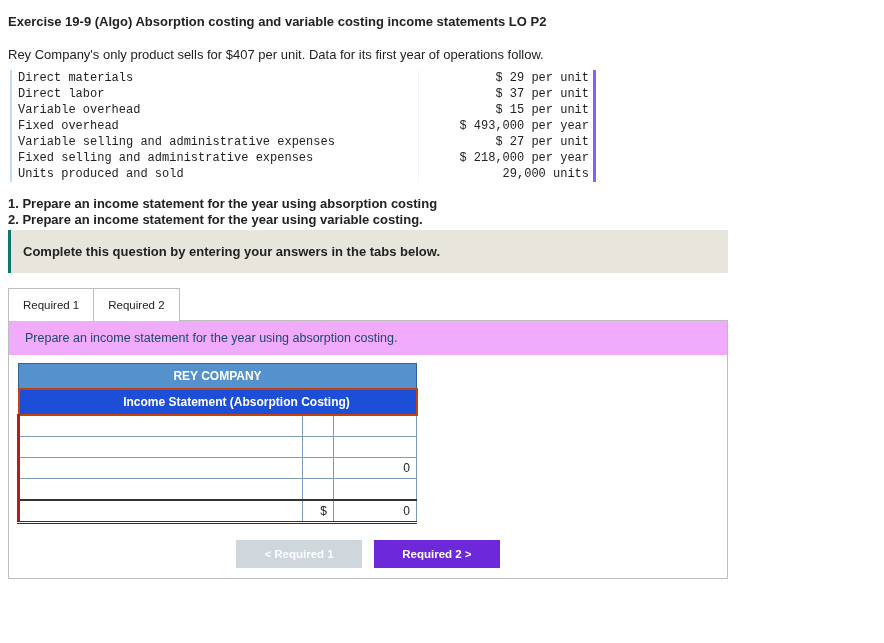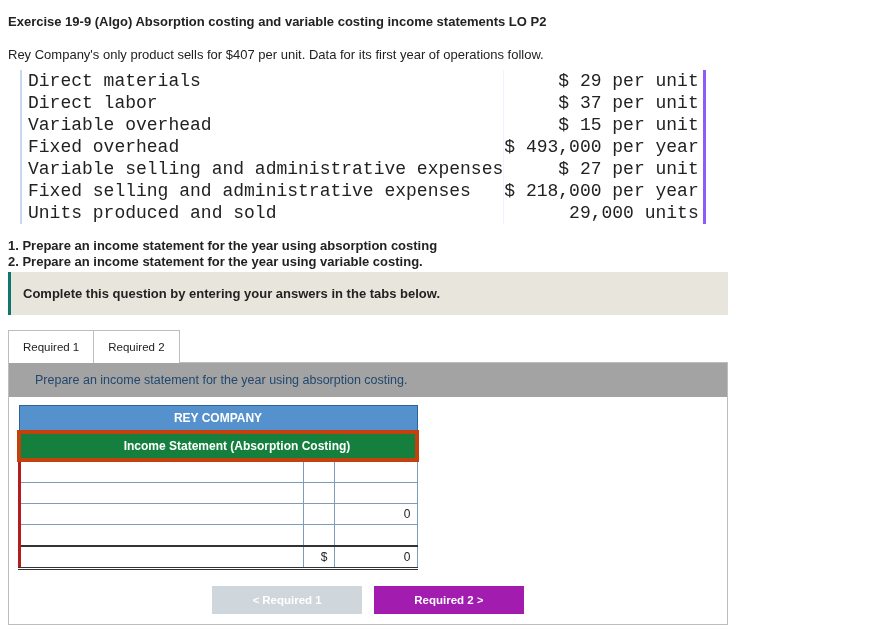--- a/index.html
+++ b/index.html
@@ -11,24 +11,24 @@
     background: #fff;
     width: 868px;
   }
   h1.title {
     font-size: 13px;
     font-weight: bold;
     margin: 4px 0 18px 0;
   }
   .intro { margin-bottom: 8px; }
   table.datatable {
-    margin-left: 12px;
+    margin-left: 2px;
     border-collapse: collapse;
     font-family: "Courier New", monospace;
-    font-size: 18px;
+    font-size: 12px;
   }
   table.datatable td {
     padding: 1px 0;
     white-space: pre;
   }
   table.datatable td.lcell {
     border-left: 2px solid #c6d9f1;
     border-right: 1px solid #eef4fb;
     padding-left: 6px;
     width: 400px;
@@ -62,41 +62,41 @@
     top: 1px;
   }
   .tab + .tab { border-left: none; }
   .tab.active { background: #fff; }
   .tabpanel {
     border: 1px solid #bdbdbd;
     width: 720px;
     box-sizing: border-box;
   }
   .tab-instruction {
-    background: #a3a3a3;
+    background: #f0abfc;
     color: #21486e;
-    padding: 10px 26px;
+    padding: 10px 16px;
     font-size: 12.5px;
   }
   .inputgrid {
     margin: 8px;
     border-collapse: collapse;
   }
   .inputgrid th {
     background: #5591cd;
     color: #fff;
     font-weight: bold;
     font-size: 12px;
     padding: 5px 4px;
     border: 1px solid #2f639b;
     margin-left: 48px;
   }
   .inputgrid th.sub {
-    background: #15803d;
-    border: 4px solid #c2410c;
+    background: #1d4ed8;
+    border: 2px solid #c2410c;
     padding-left: 42px;
   }
   .inputgrid td {
     border: 1px solid #7e9bb7;
     height: 20px;
     padding: 0 6px;
     font-size: 12px;
     vertical-align: middle;
   }
   .inputgrid td.label { width: 270px; border-left: 3px solid #b71c1c; }
@@ -104,31 +104,31 @@
   .inputgrid td.value { width: 70px; text-align: right; }
   .inputgrid tr.total td { border-top: 2px solid #333; border-bottom: 3px double #333; }
   .inputgrid tr.subtotal td.value,
   .inputgrid tr.subtotal td.currency { border-top: 1px solid #333; }
   .footer-nav {
     text-align: center;
     padding: 8px 0 10px;
   }
   .navbtn {
     display: inline-block;
-    width: 150px;
+    width: 126px;
     font-size: 11.5px;
     font-weight: bold;
     padding: 8px 0;
     color: #fff;
     text-align: center;
     margin: 0 4px;
     cursor: pointer;
   }
   .navbtn.disabled { background: #cfd6dc; color: #fff; cursor: default; }
-  .navbtn.enabled  { background: #a21caf; }
+  .navbtn.enabled  { background: #6d28d9; }
   .chev { font-size: 11px; }
 </style>
 </head>
 <body>
 
 <h1 class="title">Exercise 19-9 (Algo) Absorption costing and variable costing income statements LO P2</h1>
 
 <div class="intro">Rey Company's only product sells for $407 per unit. Data for its first year of operations follow.</div>
 
 <table class="datatable">

